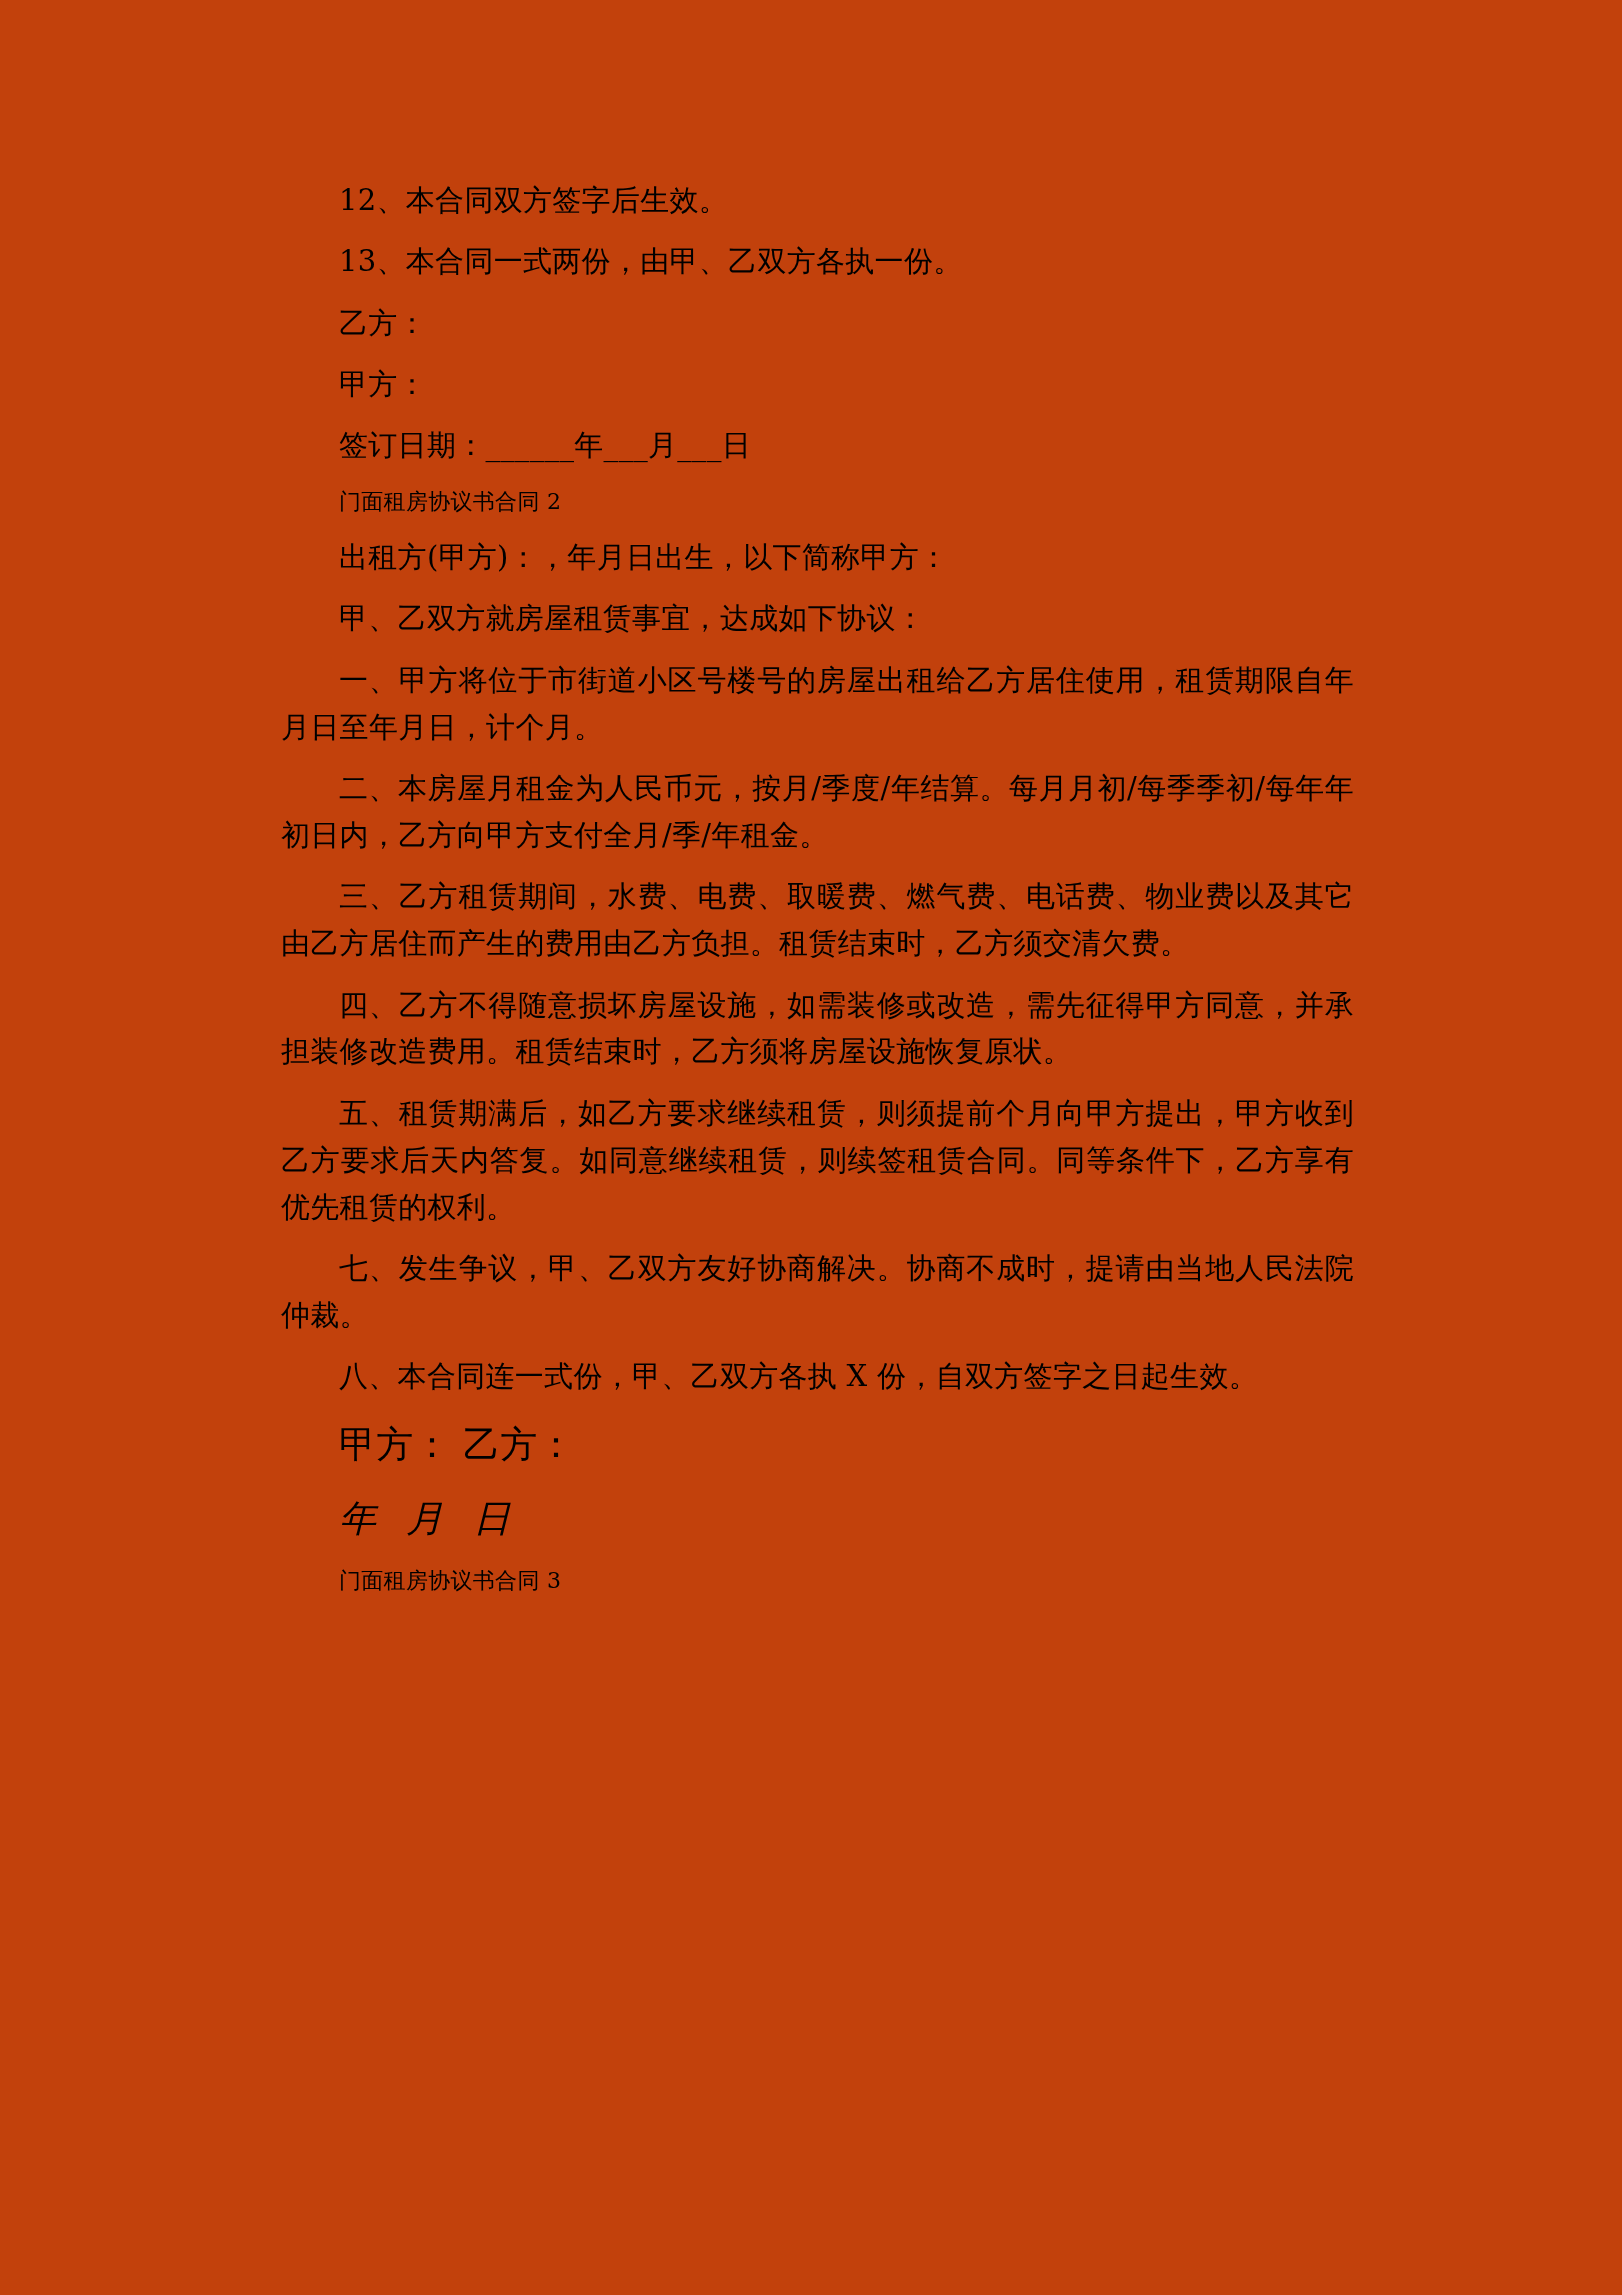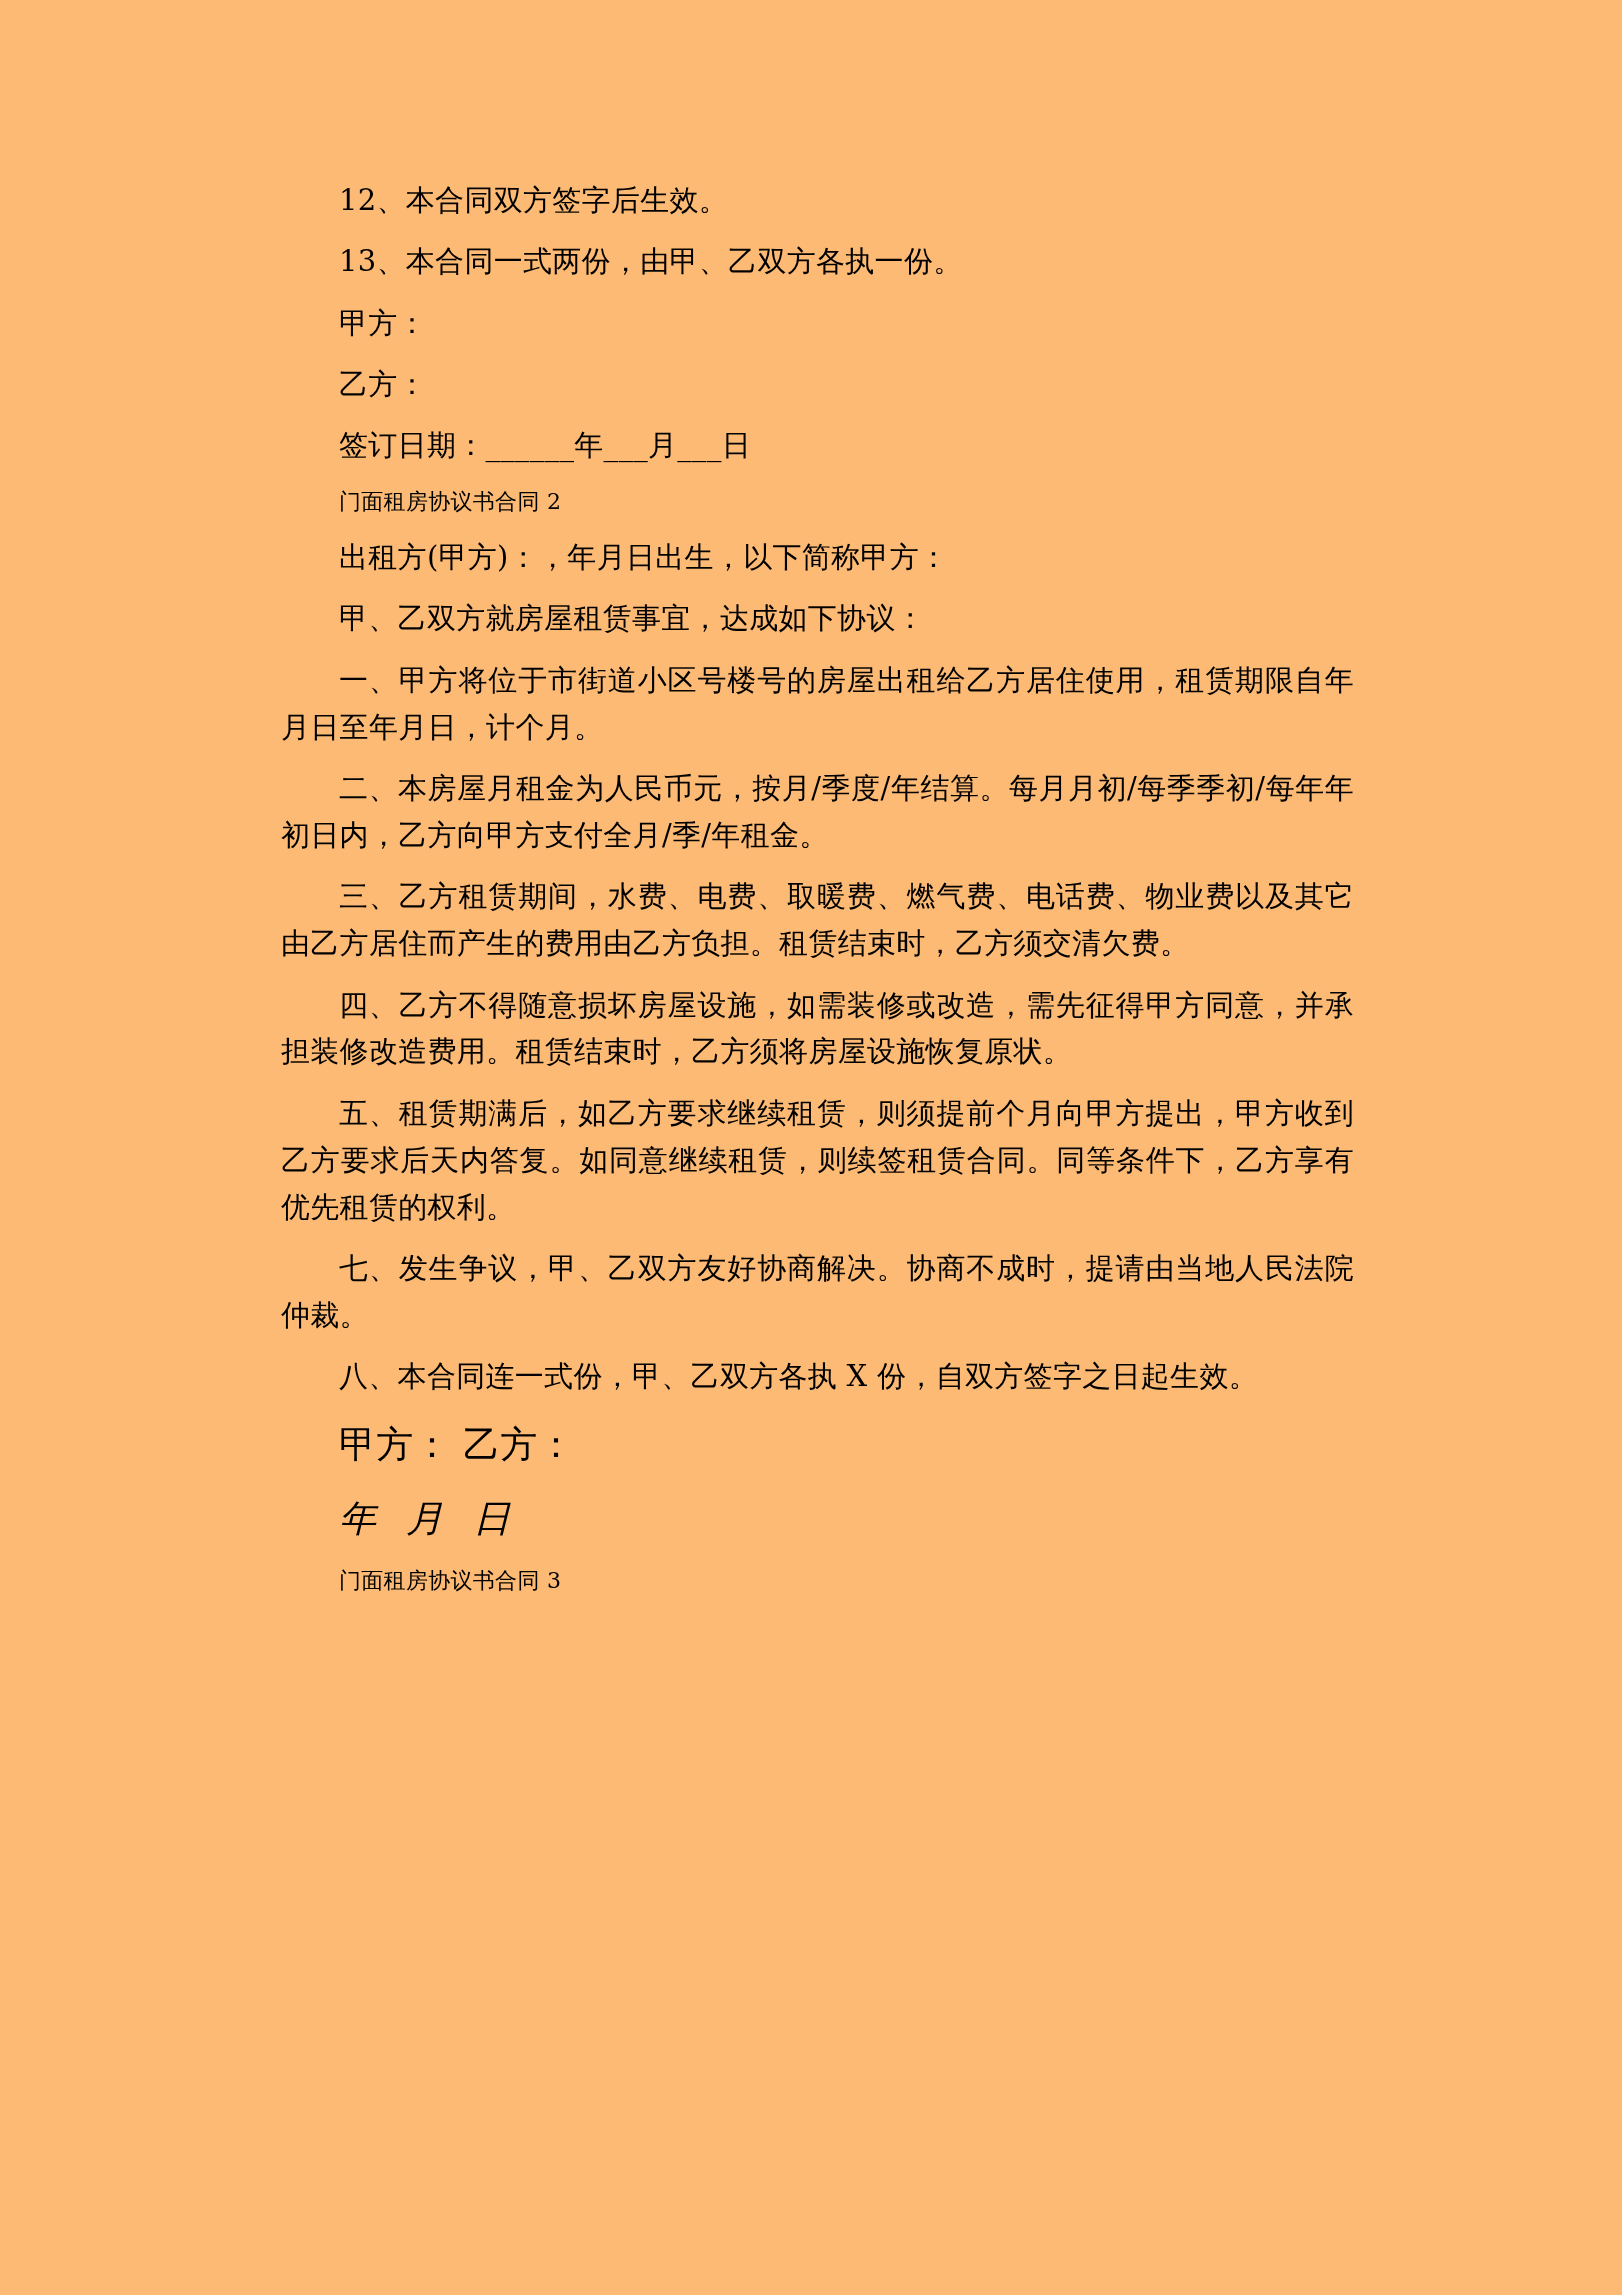--- a/index.html
+++ b/index.html
@@ -7,21 +7,21 @@
     padding: 0;
     background: #ffffff;
   }
   body {
     font-family: "DejaVu Serif", "Liberation Serif", serif;
     color: #000000;
   }
   .page {
     width: 1623px;
     height: 2295px;
-    background: #fdba74;
+    background: #c2410c;
     position: relative;
     box-sizing: border-box;
     overflow: hidden;
   }
   .content {
     position: absolute;
     left: 281px;
     top: 177px;
     width: 1073px;
   }
@@ -58,23 +58,23 @@
 </head>
 <body>
 
 <div class="page">
   <div class="content">
 
     <p class="para indent">12、本合同双方签字后生效。</p>
 
     <p class="para indent">13、本合同一式两份，由甲、乙双方各执一份。</p>
 
+    <p class="para indent">乙方：</p>
+
     <p class="para indent">甲方：</p>
-
-    <p class="para indent">乙方：</p>
 
     <p class="para indent">签订日期：______年___月___日</p>
 
     <p class="heading">门面租房协议书合同 2</p>
 
     <p class="para indent">出租方(甲方)：，年月日出生，以下简称甲方：</p>
 
 
     <p class="para indent">甲、乙双方就房屋租赁事宜，达成如下协议：</p>
 

